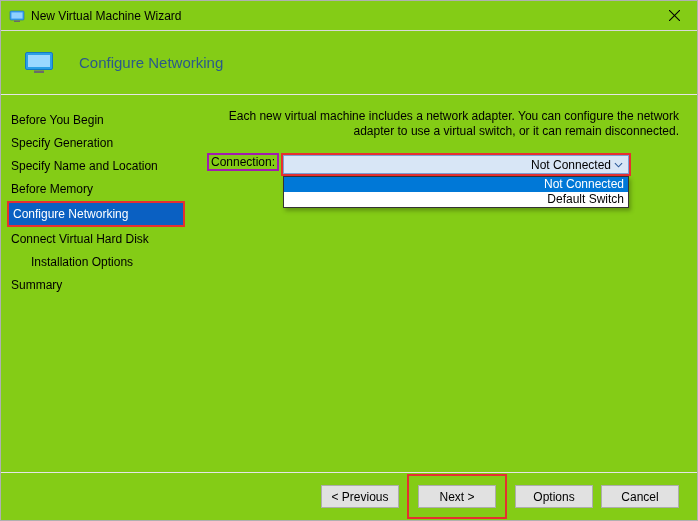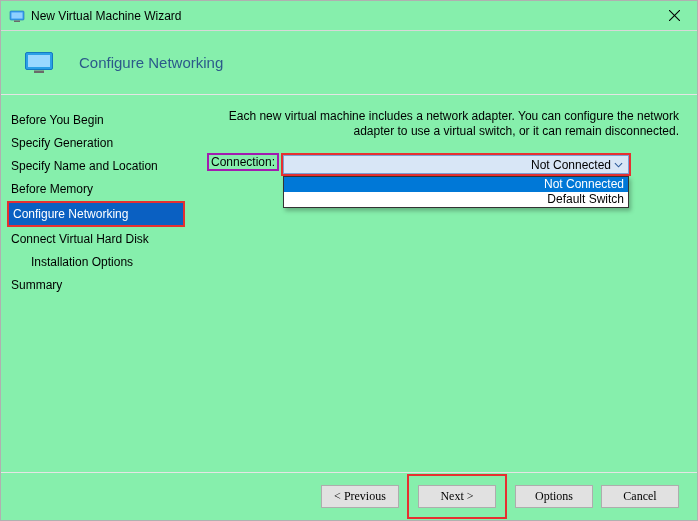--- a/index.html
+++ b/index.html
@@ -10,21 +10,21 @@
     font-size: 12px;
     color: #000;
     background: #fff;
     overflow: hidden;
   }
   .window {
     width: 698px; height: 521px;
     border: 1px solid #b0b0b0;
     display: flex;
     flex-direction: column;
-    background: #86efac;
+    background: #84cc16;
   }
   .titlebar {
     height: 30px;
     display: flex;
     align-items: center;
     padding: 0 2px 0 8px;
     border-bottom: 1px solid #d8d8d8;
   }
   .titlebar .icon {
     width: 16px; height: 16px;
@@ -162,21 +162,20 @@
   .btn {
     min-width: 78px;
     height: 23px;
     border: 1px solid #adadad;
     background: #e1e1e1;
     font-size: 12px;
     display: flex;
     align-items: center;
     justify-content: center;
     cursor: default;
-    font-family: Liberation Serif, serif;
   }
   .btn-wrap-hl {
     border: 2px solid #e63030;
     padding: 9px;
   }
 </style>
 </head>
 <body>
 
 <div class="window">

